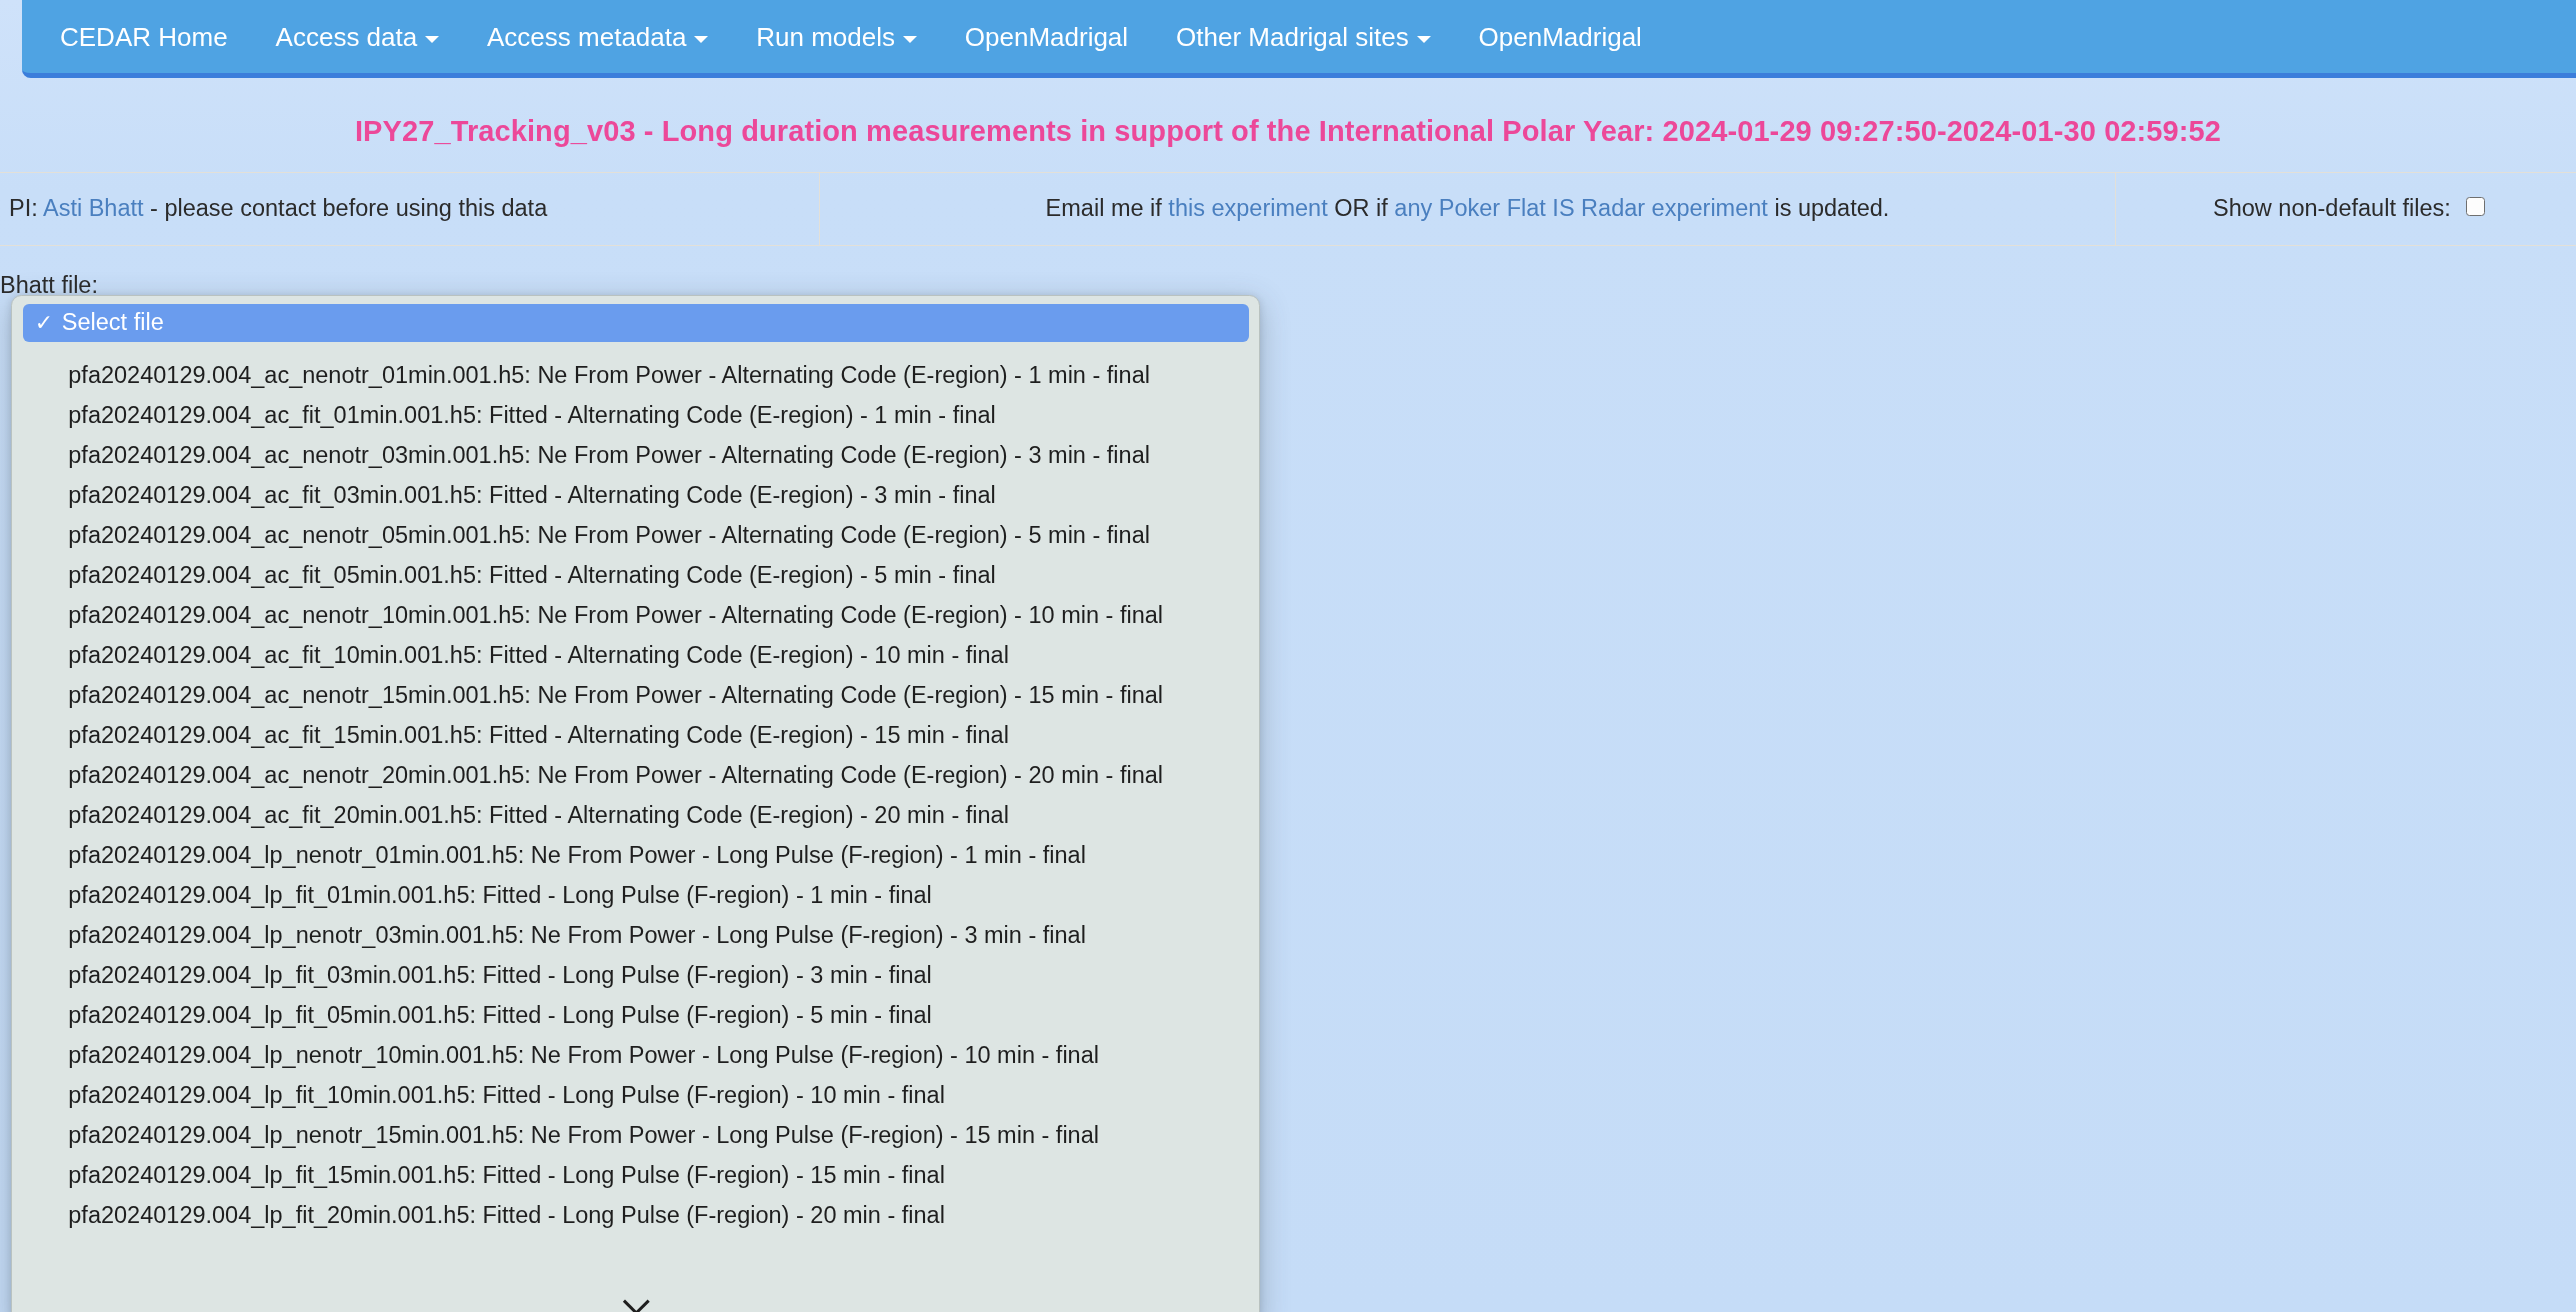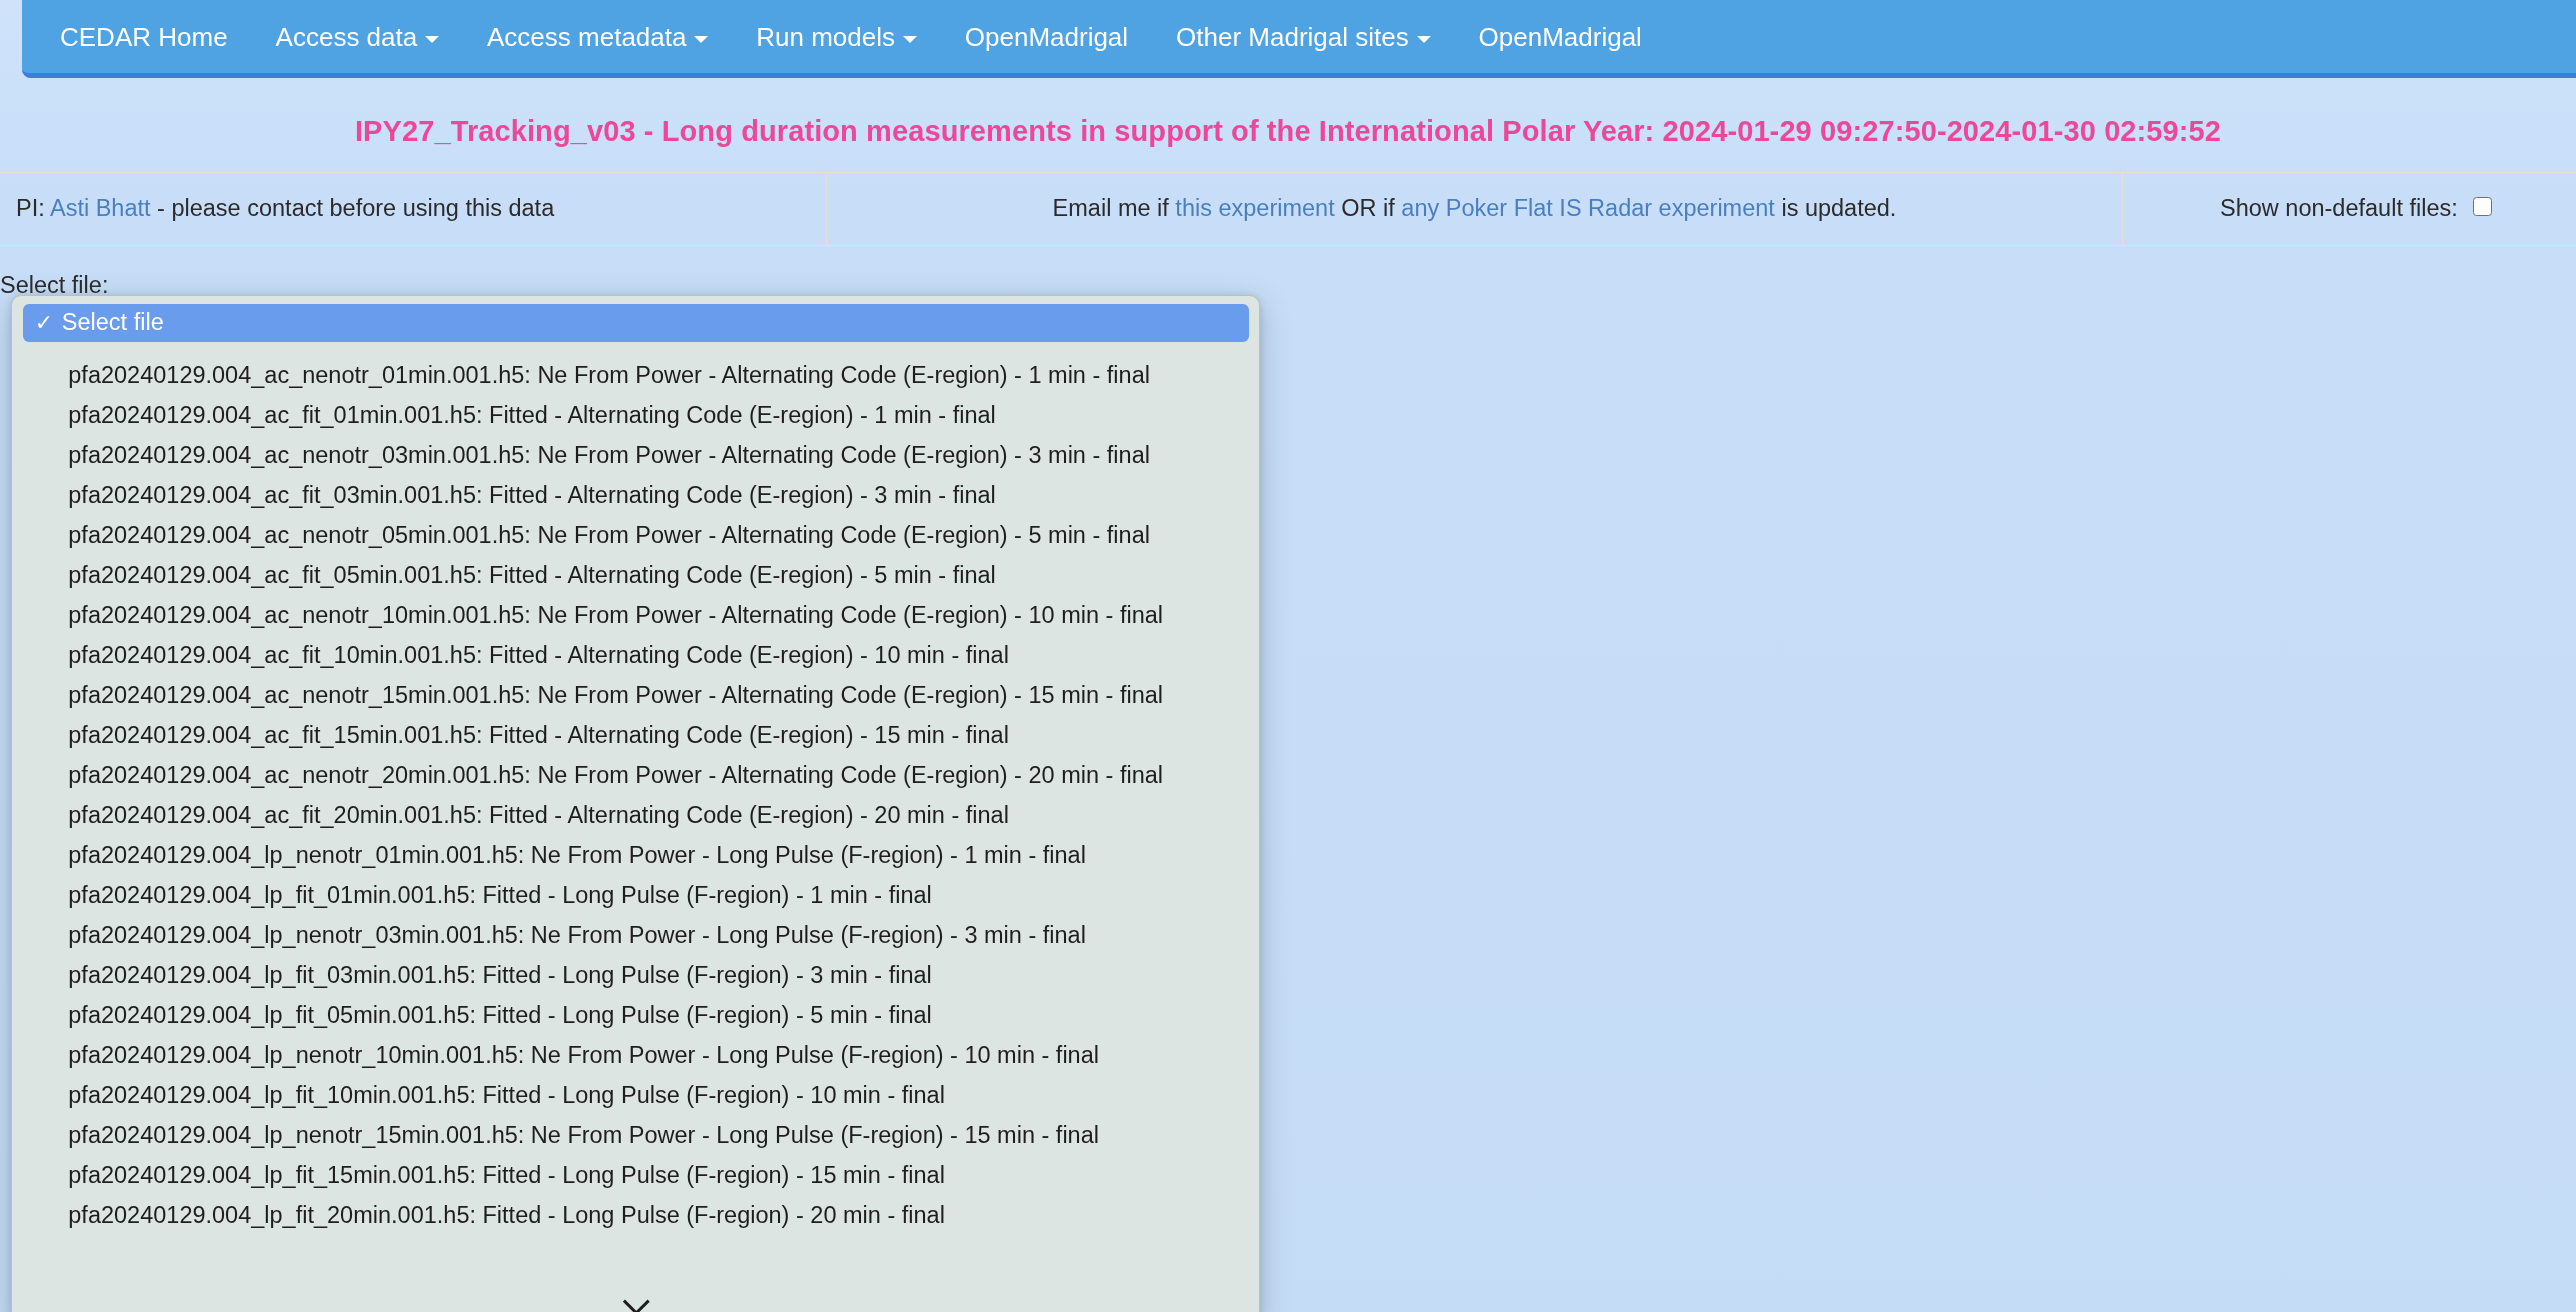--- a/index.html
+++ b/index.html
@@ -81,21 +81,21 @@
   .info-table td {
     border-top: 1.7px solid #e3e0d8;
     border-bottom: 1.7px solid #e3e0d8;
     border-right: 1.7px solid #e3e0d8;
     font-size: 23.5px;
     color: #2b2b2b;
     padding: 14px 0 15.6px 0;
     height: 42px;
     vertical-align: middle;
   }
-  .info-table td.c1 { width: 810px; padding-left: 16px; border-left: none; border-right: 1.7px solid #e3e0d8;}
+  .info-table td.c1 { width: 810px; padding-left: 9px; border-left: none; border-right: 1.7px solid #e3e0d8;}
   .info-table td.c2 { width: 1295px; text-align: center; }
   .info-table td.c3 { width: 469px; text-align: center; padding-right: 10.4px;}
   .link {
     color: #4a7fbf;
     cursor: pointer;
     text-decoration: none;
   }
   .chk {
     -webkit-appearance: none;
     appearance: none;
@@ -236,21 +236,21 @@
       <span>is updated.</span>
     </td>
     <td class="c3">
       <span>Show non-default files:</span>
       <input type="checkbox" class="chk" style="">
     </td>
   </tr>
 </tbody>
   </table>
 
-<div class="select-label">Select file:</div>
+<div class="select-label">Bhatt file:</div>
 
 <div class="dropdown">
   <div class="dd-selected">
     <span class="dd-check">✓</span>
     <span>Select file</span>
   </div>
   <ul class="dd-list">
       <li class="dd-item">pfa20240129.004_ac_nenotr_01min.001.h5: Ne From Power - Alternating Code (E-region) - 1 min - final</li>
       <li class="dd-item">pfa20240129.004_ac_fit_01min.001.h5: Fitted - Alternating Code (E-region) - 1 min - final</li>
       <li class="dd-item">pfa20240129.004_ac_nenotr_03min.001.h5: Ne From Power - Alternating Code (E-region) - 3 min - final</li>

